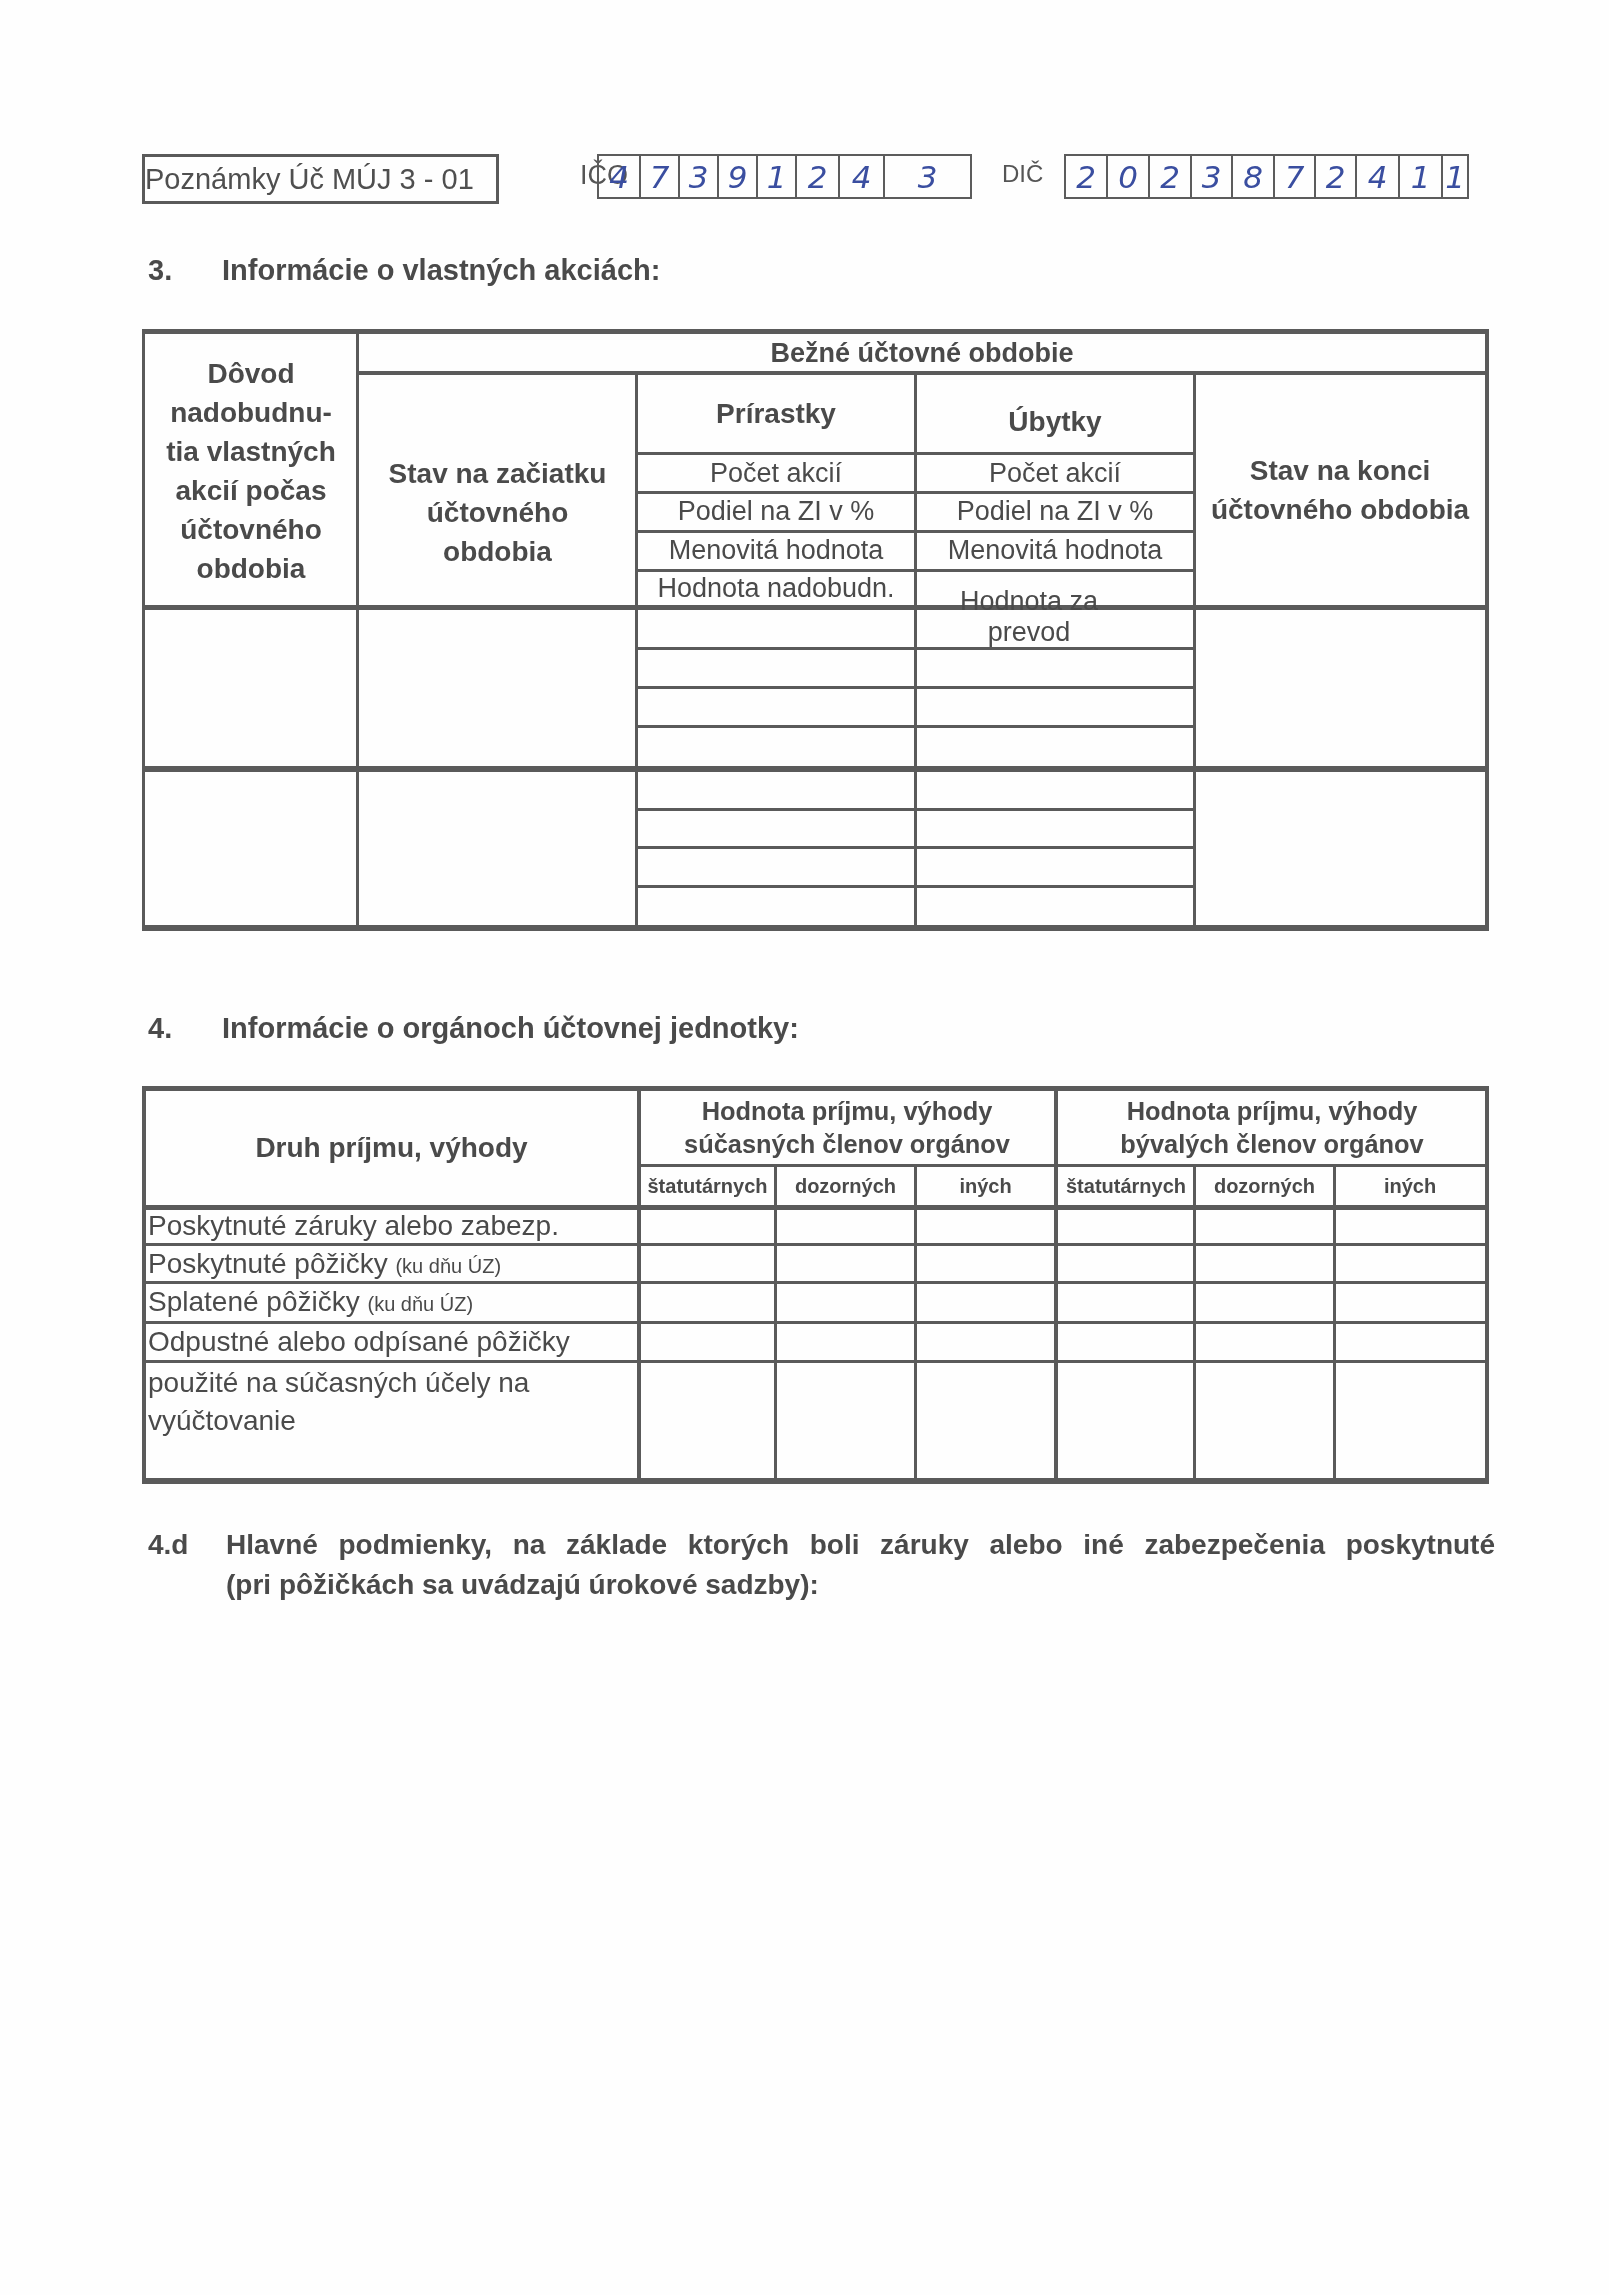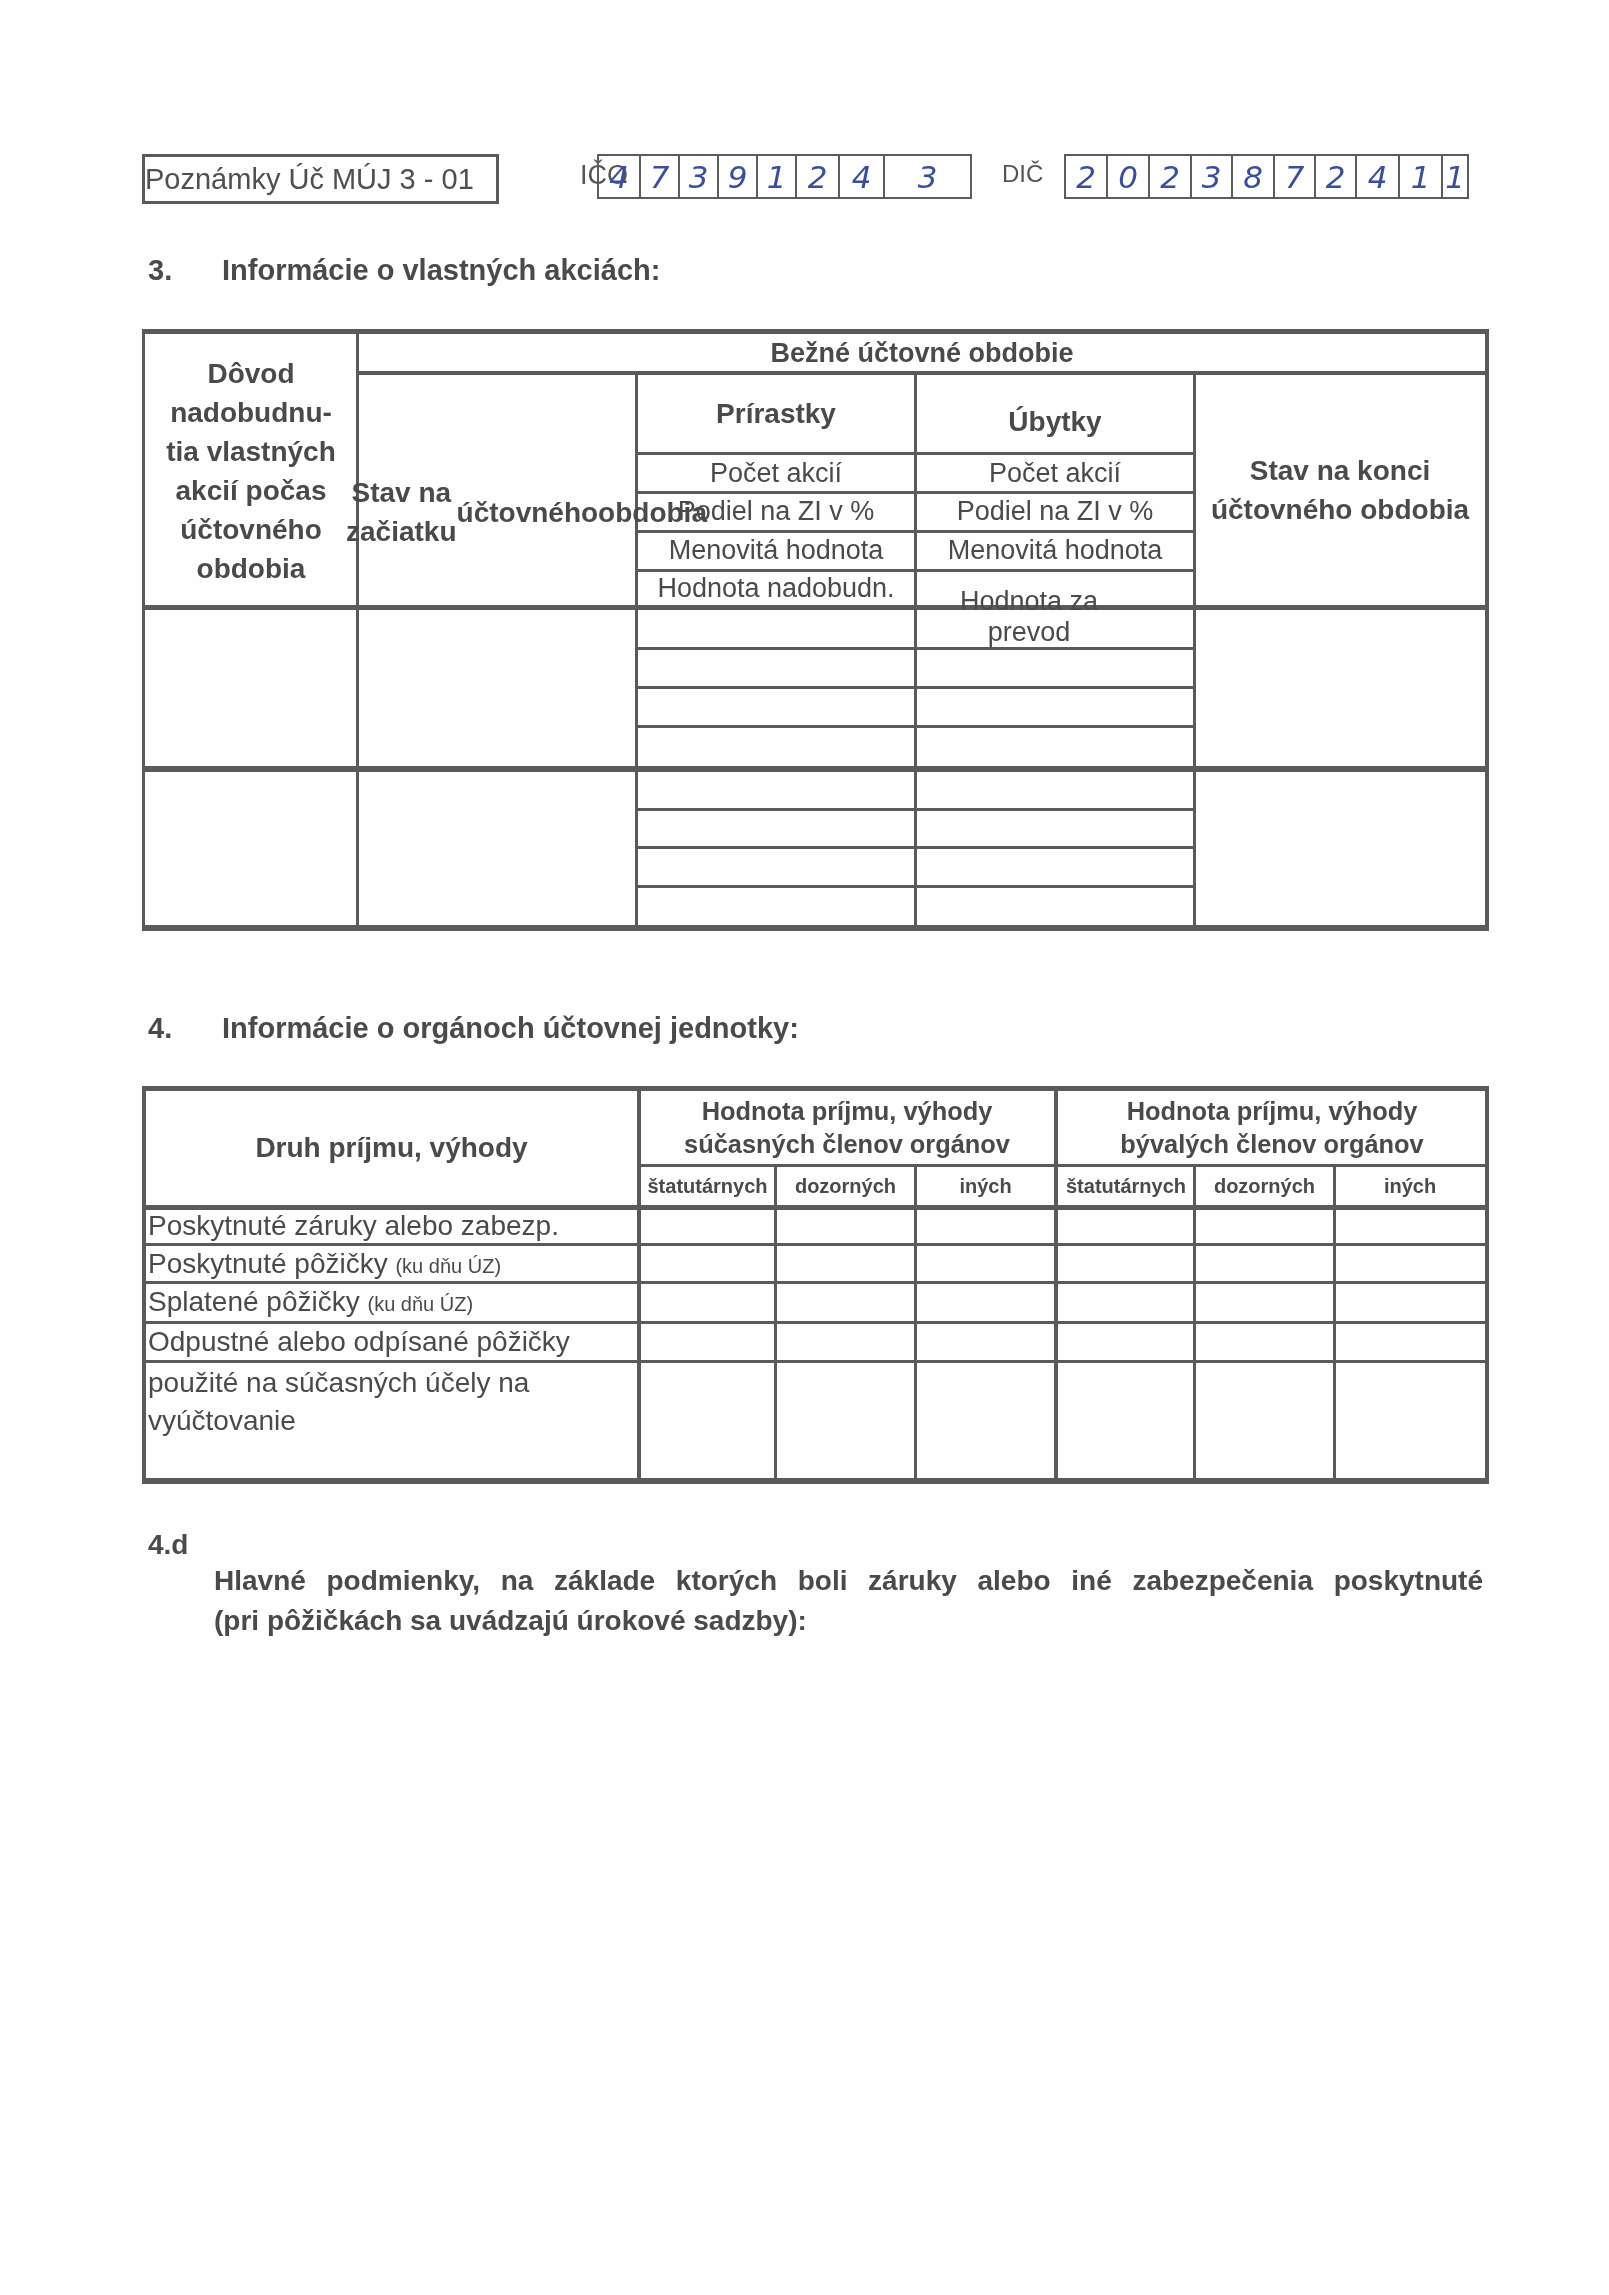--- a/index.html
+++ b/index.html
@@ -91,21 +91,21 @@
 
   <div class="cell bold t3h" style="left:146px; top:335px; width:210px; height:271px; flex-direction:column;">
     <span>Dôvod</span>
     <span>nadobudnu-</span>
     <span>tia vlastných</span>
     <span>akcií počas</span>
     <span>účtovného</span>
     <span>obdobia</span>
   </div>
   <div class="cell bold" style="left:359px; top:335px; width:1126px; height:37px; font-size:27px;">Bežné účtovné obdobie</div>
-  <div class="cell bold t3h" style="left:359px; top:375px; width:277px; height:274px; flex-direction:row;margin-left:29px;">
+  <div class="cell bold t3h" style="left:359px; top:375px; width:277px; height:274px; flex-direction:column;">
     <span>Stav na začiatku</span>
     <span>účtovného</span>
     <span>obdobia</span>
   </div>
   <div class="cell bold" style="left:638px; top:375px; width:276px; height:77px; font-size:28px;">Prírastky</div>
   <div class="cell bold" style="left:917px; top:375px; width:276px; height:77px; font-size:28px;margin-top:8px;">Úbytky</div>
 
   <div class="cell t3s" style="left:638px; top:456px; width:276px; height:35px;">Počet akcií</div>
   <div class="cell t3s" style="left:638px; top:494px; width:276px; height:35px;">Podiel na ZI v %</div>
   <div class="cell t3s" style="left:638px; top:533px; width:276px; height:35px;">Menovitá hodnota</div>
@@ -185,18 +185,18 @@
   <div class="rowlbl" style="top:1323px;">
     <span>Odpustné alebo odpísané pôžičky</span>
   </div>
   <div class="rowlbl" style="top:1364px; display:flex; flex-direction:column;">
     <span>použité na súčasných účely na</span>
     <span>vyúčtovanie</span>
   </div>
 </div>
 
 <div class="abs p4d" style="left:148px; top:1525px;">4.d</div>
-<div class="abs p4d" style="left:214px; top:1525px; width:1269px;margin-top:36px;">
+<div class="abs p4d" style="left:226px; top:1525px; width:1269px;">
   <div style="text-align:justify; text-align-last:justify;">Hlavné podmienky, na základe ktorých boli záruky alebo iné zabezpečenia poskytnuté</div>
   <div>(pri pôžičkách sa uvádzajú úrokové sadzby):</div>
 </div>
 <div class="abs" style="left:148px; top:1617px; width:1336px; height:601px;"></div>
 
 
 </body></html>

